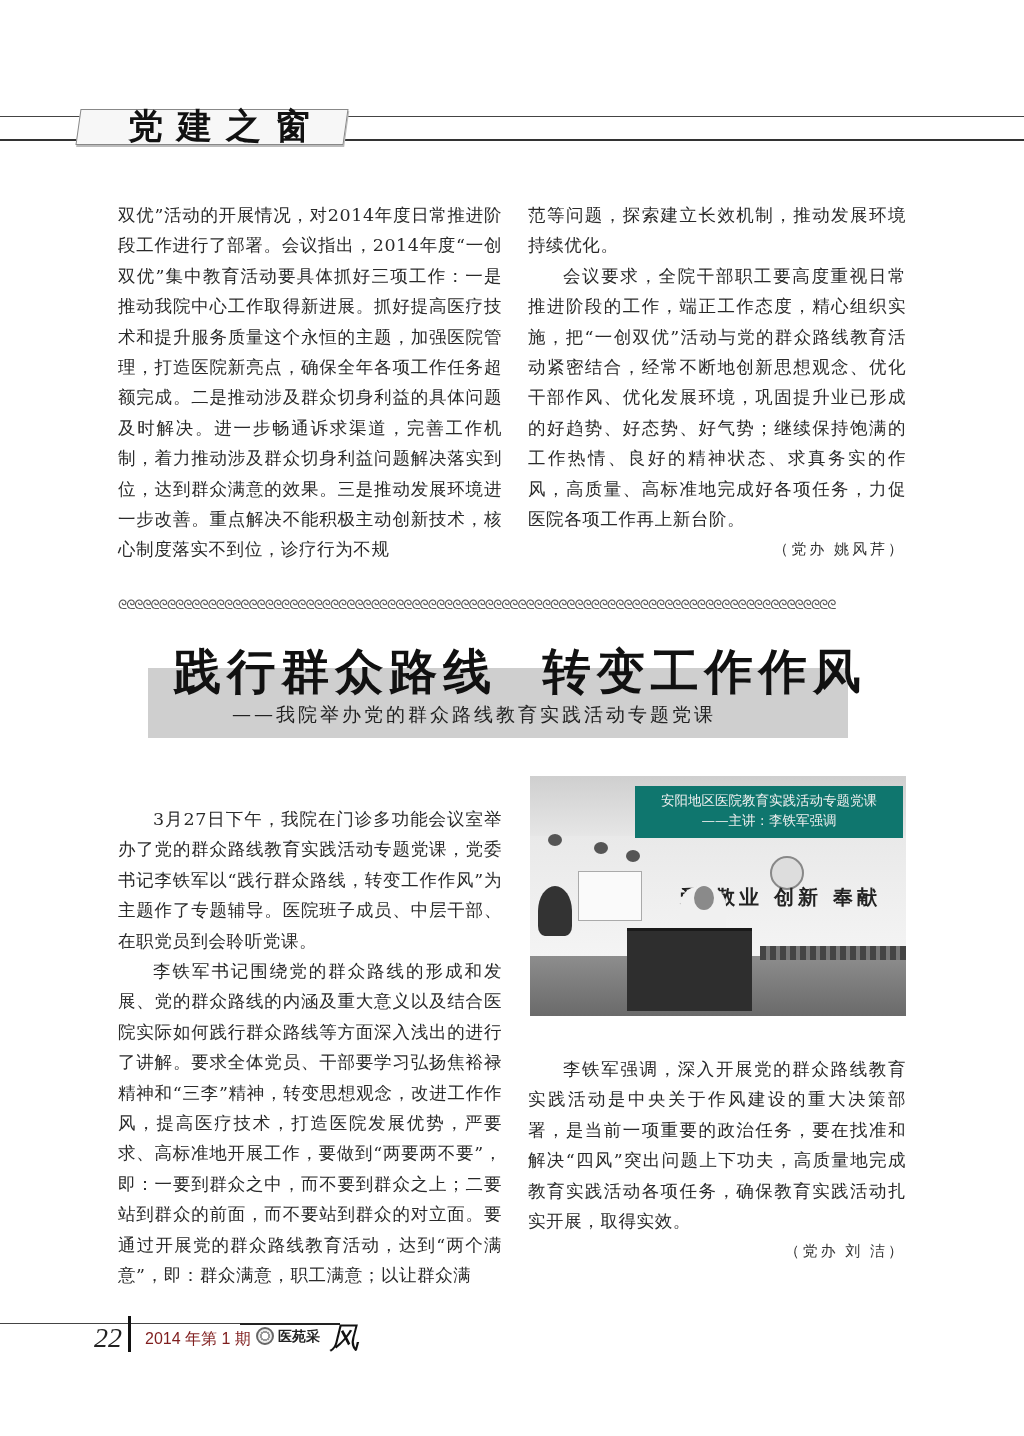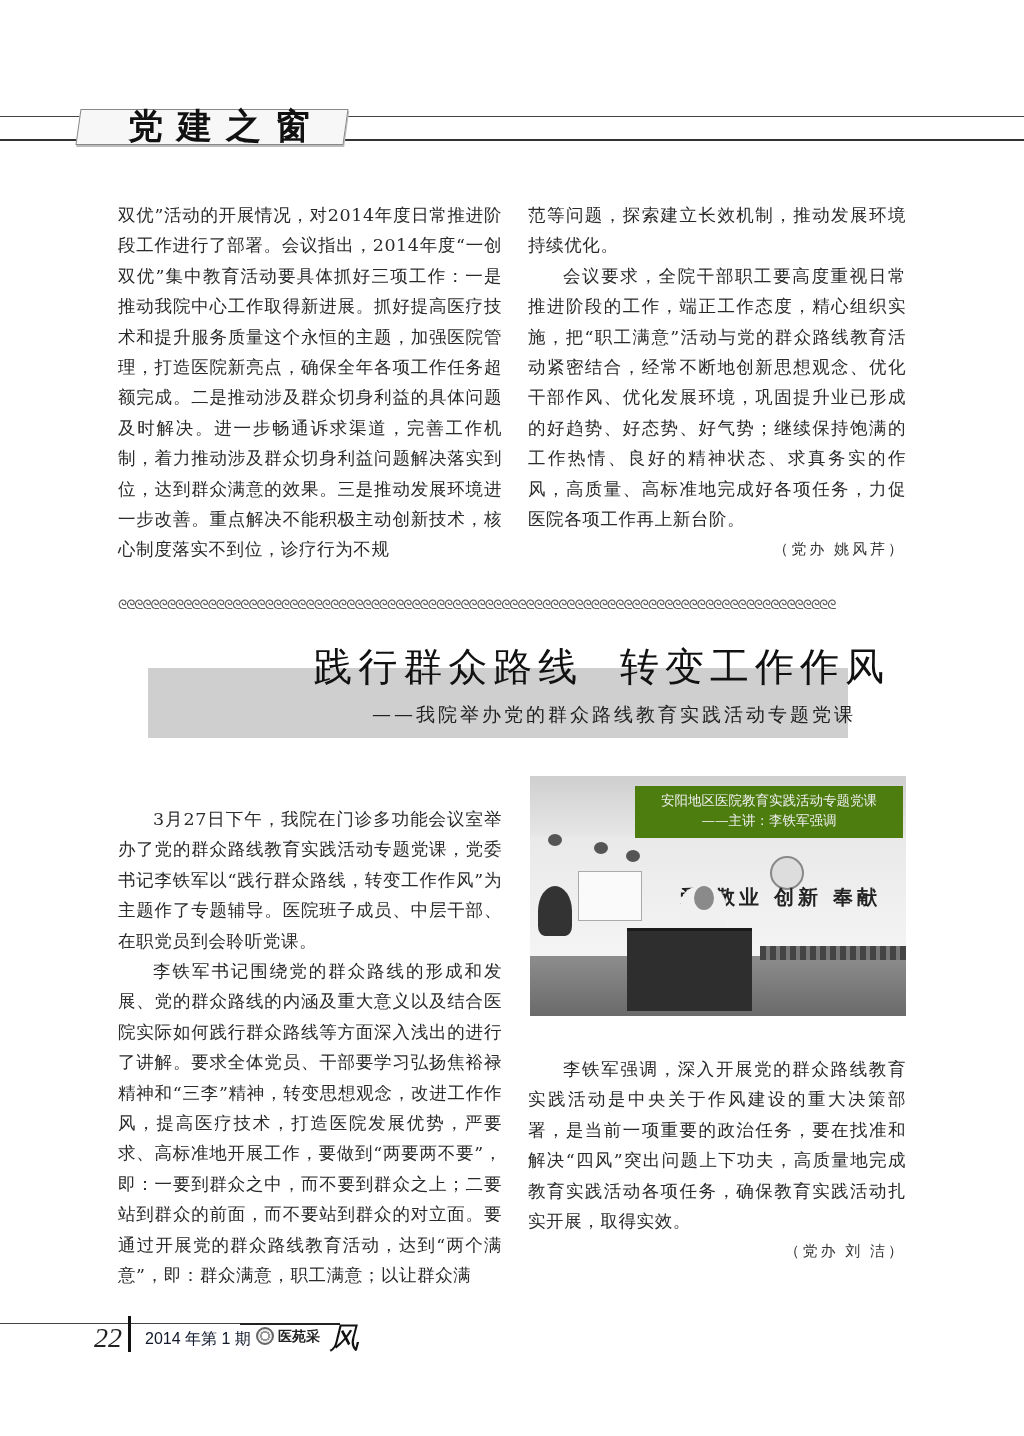--- a/index.html
+++ b/index.html
@@ -29,73 +29,73 @@
   .byline { text-align:right; font-size:15px; letter-spacing:3px; color:#333;font-family:Liberation Serif, serif; }
 
   .ornament {
     left:118px; top:598px; width:788px; height:14px; overflow:hidden;
     font-size:13px; line-height:14px; color:#555; letter-spacing:-1px; white-space:nowrap;
     font-family:"DejaVu Sans", sans-serif;
   }
 
   .title-band { left:148px; top:668px; width:700px; height:70px; background:#cfcfcf; }
   .main-title {
-    left:150px; top:640px; width:740px; height:56px; text-align:right;
-    font-size:39px; font-weight:normal; letter-spacing:6px; color:#111;
+    left:150px; top:640px; width:740px; height:56px; text-align:center;
+    font-size:48px; font-weight:bold; letter-spacing:6px; color:#111;
     font-family:"DejaVu Sans", sans-serif; white-space:pre;
   }
   .sub-title {
-    left:256px; top:702px; width:600px; height:30px; text-align:right;
+    left:232px; top:702px; width:600px; height:30px; text-align:left;
     font-size:19px; letter-spacing:3px; color:#222;
   }
 
   .photo {
     left:530px; top:776px; width:376px; height:240px; background:#5a5a5a; overflow:hidden;
   }
   .photo .ceiling { left:0; top:0; width:376px; height:60px; background:linear-gradient(#cfcfcf,#e6e6e6); }
   .photo .wall { left:0; top:60px; width:376px; height:120px; background:linear-gradient(#e9e9e9,#f4f4f4); }
   .photo .floor { left:0; top:180px; width:376px; height:60px; background:linear-gradient(#8d8d8d,#6a6a6a); }
   .photo .banner {
-    left:105px; top:10px; width:268px; height:52px; background:#4d7c0f; color:#eee;
+    left:105px; top:10px; width:268px; height:52px; background:#0f766e; color:#eee;
     font-size:13.5px; line-height:20px; text-align:center; padding-top:4px; box-sizing:border-box;
   }
   .photo .slogan { left:150px; top:108px; font-size:20px; font-weight:bold; color:#222; letter-spacing:4px; font-family:"DejaVu Sans", sans-serif; }
   .photo .desk { left:97px; top:152px; width:125px; height:80px; background:#2e2e2e; border-top:3px solid #1a1a1a; }
   .photo .person { left:150px; top:110px; width:46px; height:48px; background:#f0f0f0; border-radius:20px 20px 4px 4px; }
   .photo .head { left:164px; top:110px; width:20px; height:24px; background:#8a8a8a; border-radius:50%; }
   .photo .whiteboard { left:48px; top:95px; width:62px; height:48px; background:#fafafa; border:1px solid #aaa; }
   .photo .plant { left:8px; top:110px; width:34px; height:50px; background:#333; border-radius:50% 50% 20% 20%; }
   .photo .logo { left:240px; top:80px; width:30px; height:30px; border-radius:50%; border:2px solid #888; background:#ddd; }
   .photo .flowers { left:230px; top:170px; width:146px; height:14px; background:repeating-linear-gradient(90deg,#444 0 6px,#777 6px 10px); }
   .photo .lantern { width:14px; height:12px; border-radius:50%; background:#555; }
 
   
   .ftr-line { left:0; top:1323px; width:240px; height:1px; background:#444; }
   .ftr-line2 { left:240px; top:1323px; width:100px; height:2px; background:#222; }
   .ftr-bar { left:128px; top:1316px; width:3px; height:36px; background:#111; }
   .ftr-page { left:94px; top:1322px; font-size:28px; font-family:"Liberation Serif", serif; font-style:italic; color:#222; }
-  .ftr-issue { left:145px; top:1329px; font-size:16px; font-family:"Liberation Sans", sans-serif; color:#0f172a; }
+  .ftr-issue { left:145px; top:1329px; font-size:16px; font-family:"Liberation Sans", sans-serif; color:#7f1d1d; }
   .ftr-logo-icon { left:256px; top:1327px; width:18px; height:18px; border-radius:50%; border:2px solid #666; background:radial-gradient(#fff 30%, #999 31%, #999 50%, #eee 51%); box-sizing:border-box; }
   .ftr-brand { left:278px; top:1328px; font-size:14px; font-weight:bold; font-family:"DejaVu Sans", sans-serif; color:#222; }
   .ftr-brand-script { left:329px; top:1318px; font-size:30px; font-style:italic; font-family:"DejaVu Serif", serif; color:#111; }
 </style>
 </head>
 <body>
 
 <div class="abs hdr-line-top"></div>
 <div class="abs hdr-line-bot"></div>
 <div class="abs hdr-tab"></div>
 <div class="abs hdr-title">党建之窗</div>
 
 <div class="col" style="left:118px; top:164px; width:384px;">
   <p>双优”活动的开展情况，对2014年度日常推进阶段工作进行了部署。会议指出，2014年度“一创双优”集中教育活动要具体抓好三项工作：一是推动我院中心工作取得新进展。抓好提高医疗技术和提升服务质量这个永恒的主题，加强医院管理，打造医院新亮点，确保全年各项工作任务超额完成。二是推动涉及群众切身利益的具体问题及时解决。进一步畅通诉求渠道，完善工作机制，着力推动涉及群众切身利益问题解决落实到位，达到群众满意的效果。三是推动发展环境进一步改善。重点解决不能积极主动创新技术，核心制度落实不到位，诊疗行为不规</p>
 </div>
 <div class="col" style="left:528px; top:164px; width:378px;">
   <p>范等问题，探索建立长效机制，推动发展环境持续优化。</p>
-  <p class="indent">会议要求，全院干部职工要高度重视日常推进阶段的工作，端正工作态度，精心组织实施，把“职工满意”活动与党的群众路线教育活动紧密结合，经常不断地创新思想观念、优化干部作风、优化发展环境，巩固提升业已形成的好趋势、好态势、好气势；继续保持饱满的工作热情、良好的精神状态、求真务实的作风，高质量、高标准地完成好各项任务，力促医院各项工作再上新台阶。</p>
+  <p class="indent">会议要求，全院干部职工要高度重视日常推进阶段的工作，端正工作态度，精心组织实施，把“一创双优”活动与党的群众路线教育活动紧密结合，经常不断地创新思想观念、优化干部作风、优化发展环境，巩固提升业已形成的好趋势、好态势、好气势；继续保持饱满的工作热情、良好的精神状态、求真务实的作风，高质量、高标准地完成好各项任务，力促医院各项工作再上新台阶。</p>
   <div class="byline">（党办 姚风芹）</div>
 </div>
 
 <div class="abs ornament">ᘓᘓᘓᘓᘓᘓᘓᘓᘓᘓᘓᘓᘓᘓᘓᘓᘓᘓᘓᘓᘓᘓᘓᘓᘓᘓᘓᘓᘓᘓᘓᘓᘓᘓᘓᘓᘓᘓᘓᘓᘓᘓᘓᘓᘓᘓᘓᘓᘓᘓᘓᘓᘓᘓᘓᘓᘓᘓᘓᘓᘓᘓᘓᘓᘓᘓᘓᘓᘓᘓᘓᘓᘓᘓᘓᘓᘓᘓᘓᘓᘓᘓᘓᘓᘓᘓᘓᘓ</div>
 
 <div class="abs title-band"></div>
 <div class="abs main-title">践行群众路线  转变工作作风</div>
 <div class="abs sub-title">——我院举办党的群众路线教育实践活动专题党课</div>
 
 <div class="col" style="left:118px; top:768px; width:384px;">

